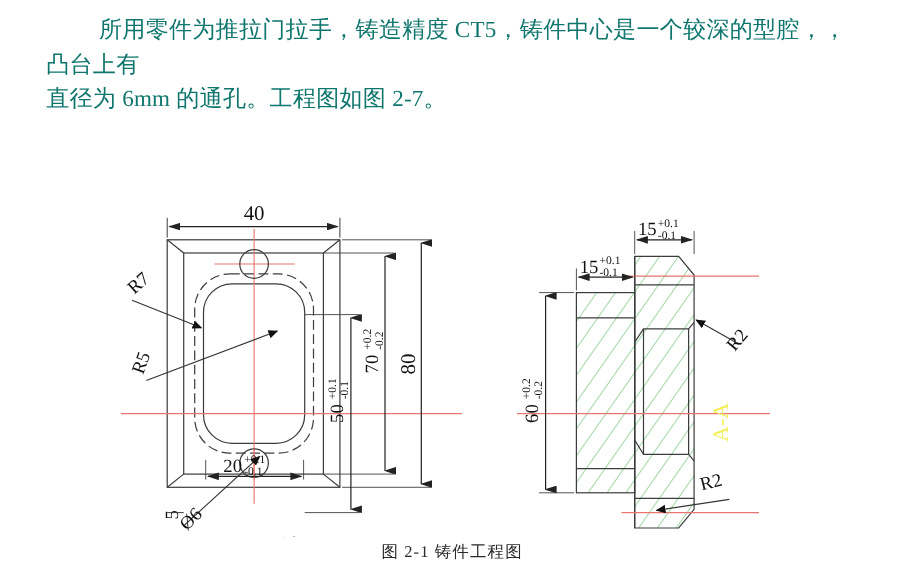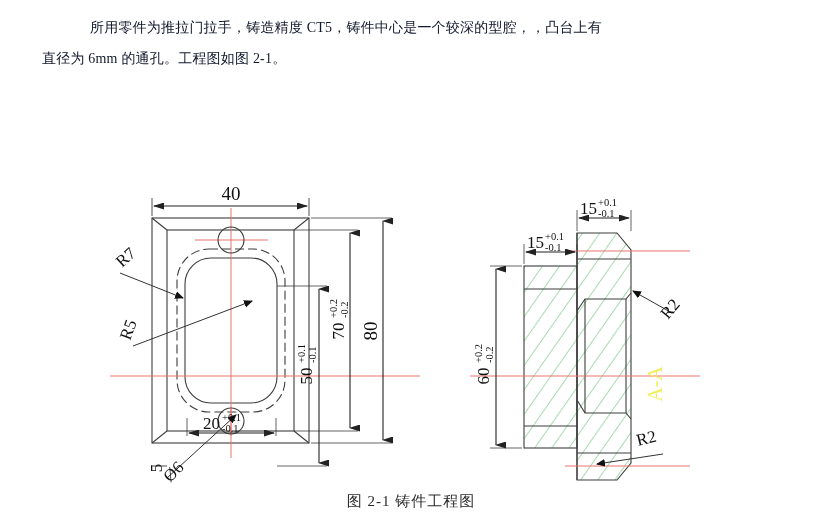--- a/index.html
+++ b/index.html
@@ -9,23 +9,23 @@
     font-family:"Liberation Serif", serif;
     position:relative;
     overflow:hidden;
   }
   #page{position:relative;width:822px;height:523px;}
 
   
   .para{
     position:absolute;
     left:42px;top:12px;width:744px;
-    font-size:14px;
+    font-size:21px;
     line-height:31px;
-    color:#0f172a;
+    color:#0f766e;
     letter-spacing:0.2px;
   }
   .para .l1{display:block;text-indent:48px;}
   .para .l2{display:block;}
 
   
   #drawing{position:absolute;left:0;top:88px;width:650px;height:400px;}
   #drawing svg{display:block;}
 
   
@@ -37,21 +37,21 @@
     letter-spacing:1px;
   }
 </style>
 </head>
 <body>
 
 <div id="page">
 
   <div class="para">
     <span class="l1">所用零件为推拉门拉手，铸造精度 CT5，铸件中心是一个较深的型腔，，凸台上有</span>
-    <span class="l2">直径为 6mm 的通孔。工程图如图 2-1。</span>
+    <span class="l2">直径为 6mm 的通孔。工程图如图 2-7。</span>
   </div>
 
   <div id="drawing">
     <svg width="822" height="400" viewBox="0 0 822 400" xmlns="http://www.w3.org/2000/svg">
       <defs>
         <marker id="arrH" markerWidth="11" markerHeight="7" refX="10" refY="3.5" orient="auto" markerUnits="userSpaceOnUse">
           <path d="M0,0 L11,3.5 L0,7 z" fill="#222"></path>
         </marker>
         <marker id="arrHr" markerWidth="11" markerHeight="7" refX="1" refY="3.5" orient="auto" markerUnits="userSpaceOnUse">
           <path d="M11,0 L0,3.5 L11,7 z" fill="#222"></path>

